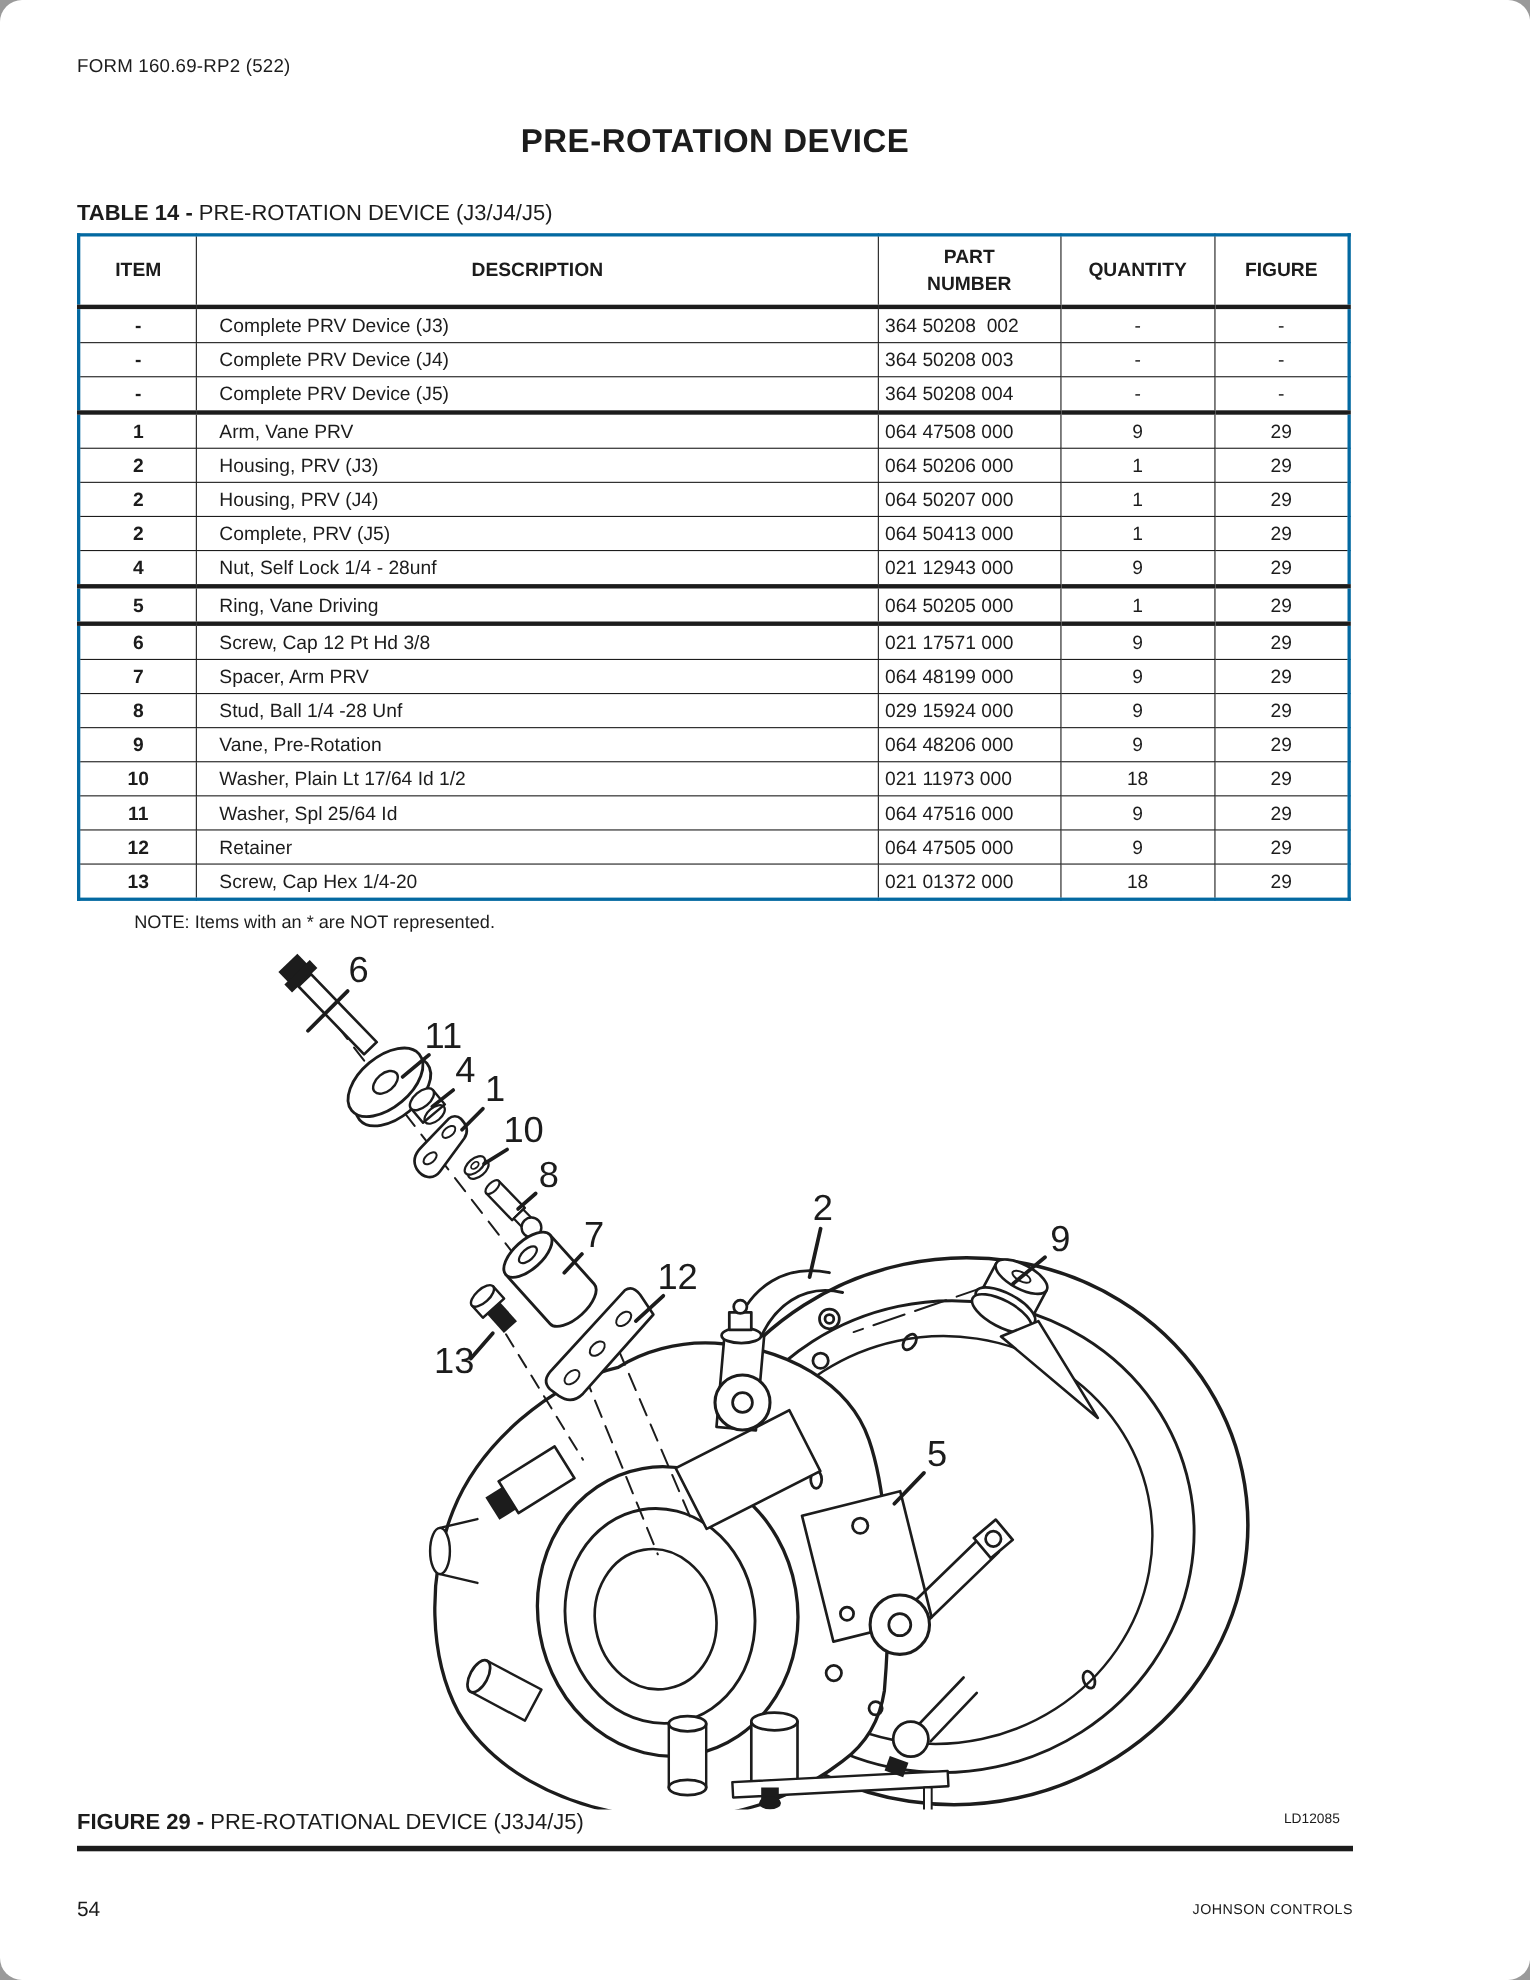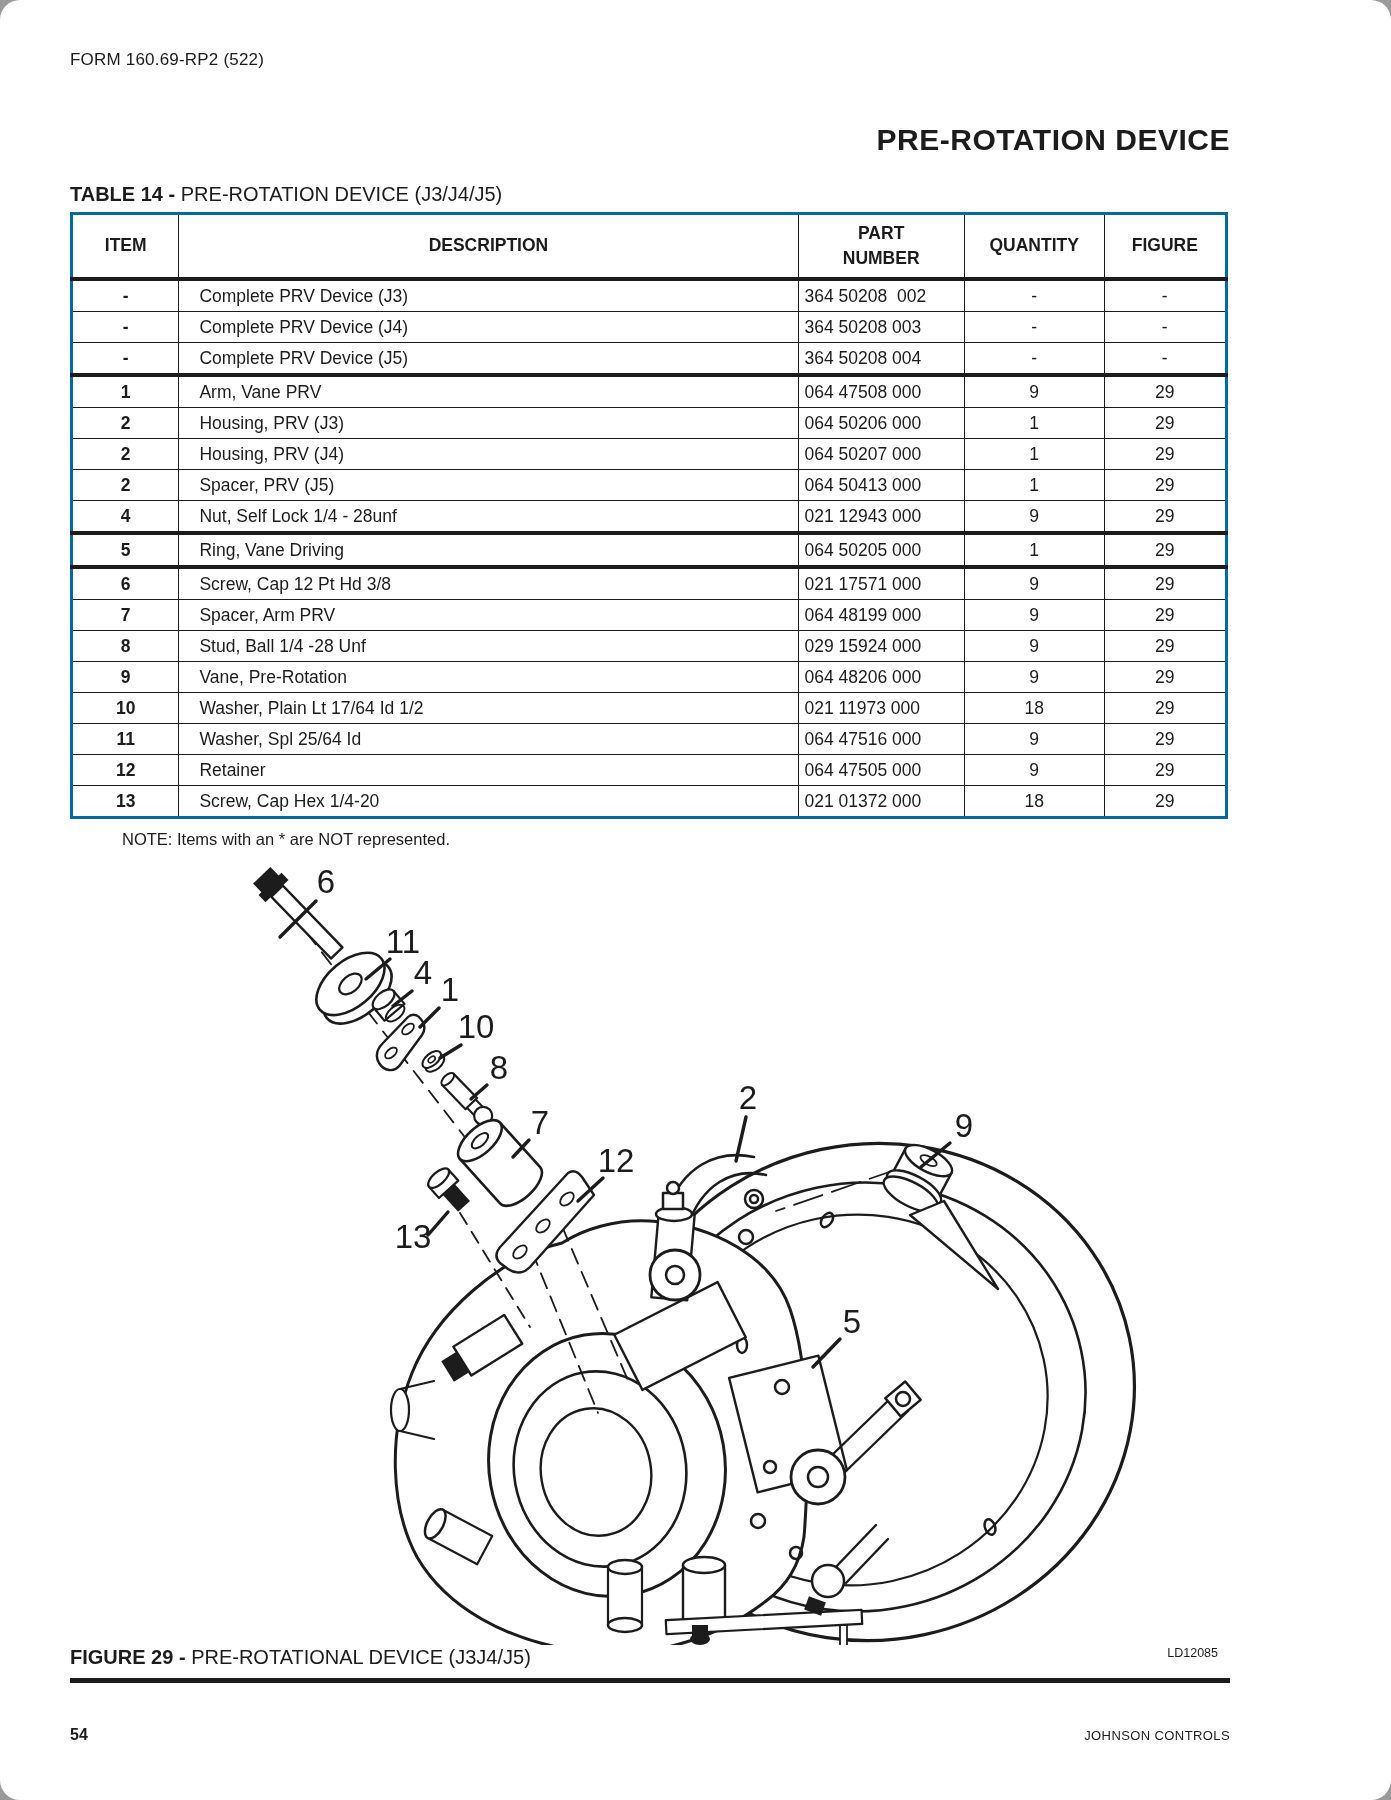--- a/index.html
+++ b/index.html
@@ -6,22 +6,22 @@
   .page{
     position:relative;
     width:1391px;height:1800px;
     background:#ffffff;
     font-family:"Liberation Sans", sans-serif;
     color:#1c1c1c;
     overflow:hidden;
     border-radius:20px;
   }
   .form-number{position:absolute;top:50px;left:70px;font-size:17px;letter-spacing:.2px;}
-  .doc-title{position:absolute;top:112px;left:70px;width:1160px;text-align:right;
-    font-size:30px;font-weight:bold;letter-spacing:.5px;margin-top:11px;}
+  .doc-title{position:absolute;top:112px;left:70px;width:1160px;text-align:center;
+    font-size:30px;font-weight:bold;letter-spacing:.5px;}
   .table-heading{position:absolute;top:183px;left:70px;font-size:20px;}
   .table-heading b{font-weight:bold;}
   .parts-table{
     position:absolute;top:212px;left:70px;width:1158px;
     border-collapse:collapse;table-layout:fixed;
     font-size:17.5px;
   }
   .parts-table,
   .parts-table th,
   .parts-table td{border:1.6px solid #1c1c1c;}
@@ -41,21 +41,21 @@
   td.c-desc{text-align:left;padding-left:20px;}
   td.c-pn{text-align:left;white-space:pre;}
   td.c-qty,td.c-fig{text-align:center;}
   tr.group-end td{border-bottom:4px solid #1c1c1c;}
   .note{position:absolute;top:830px;left:78px;font-size:16.5px;margin-left:44px;}
   .figure-svg{position:absolute;top:765px;left:70px;}
   .fig-caption{position:absolute;top:1646px;left:70px;font-size:20px;}
   .fig-caption b{font-weight:bold;}
   .drawing-id{position:absolute;top:1646px;left:58px;width:1160px;text-align:right;font-size:12.5px;}
   .bottom-rule{position:absolute;top:1678px;left:70px;width:1160px;height:5px;background:#1c1c1c;}
-  .page-number{position:absolute;top:1726px;left:70px;font-size:16px;font-weight:bold;}
+  .page-number{position:absolute;top:1726px;left:70px;font-size:19px;font-weight:normal;}
   .footer-brand{position:absolute;top:1728px;left:70px;width:1160px;text-align:right;
     font-size:13px;letter-spacing:.4px;}
 </style>
 </head>
 <body>
 
 <div class="page">
 
   <div class="form-number">FORM 160.69-RP2 (522)</div>
 
@@ -125,21 +125,21 @@
         <tr>
           <td class="c-item">2</td>
           <td class="c-desc">Housing, PRV (J4)</td>
           <td class="c-pn">064 50207 000</td>
           <td class="c-qty">1</td>
           <td class="c-fig">29</td>
         </tr>
 
         <tr>
           <td class="c-item">2</td>
-          <td class="c-desc">Spacer, PRV (J5)</td>
+          <td class="c-desc">Complete, PRV (J5)</td>
           <td class="c-pn">064 50413 000</td>
           <td class="c-qty">1</td>
           <td class="c-fig">29</td>
         </tr>
 
         <tr class="group-end">
           <td class="c-item">4</td>
           <td class="c-desc">Nut, Self Lock 1/4 - 28unf</td>
           <td class="c-pn">021 12943 000</td>
           <td class="c-qty">9</td>

